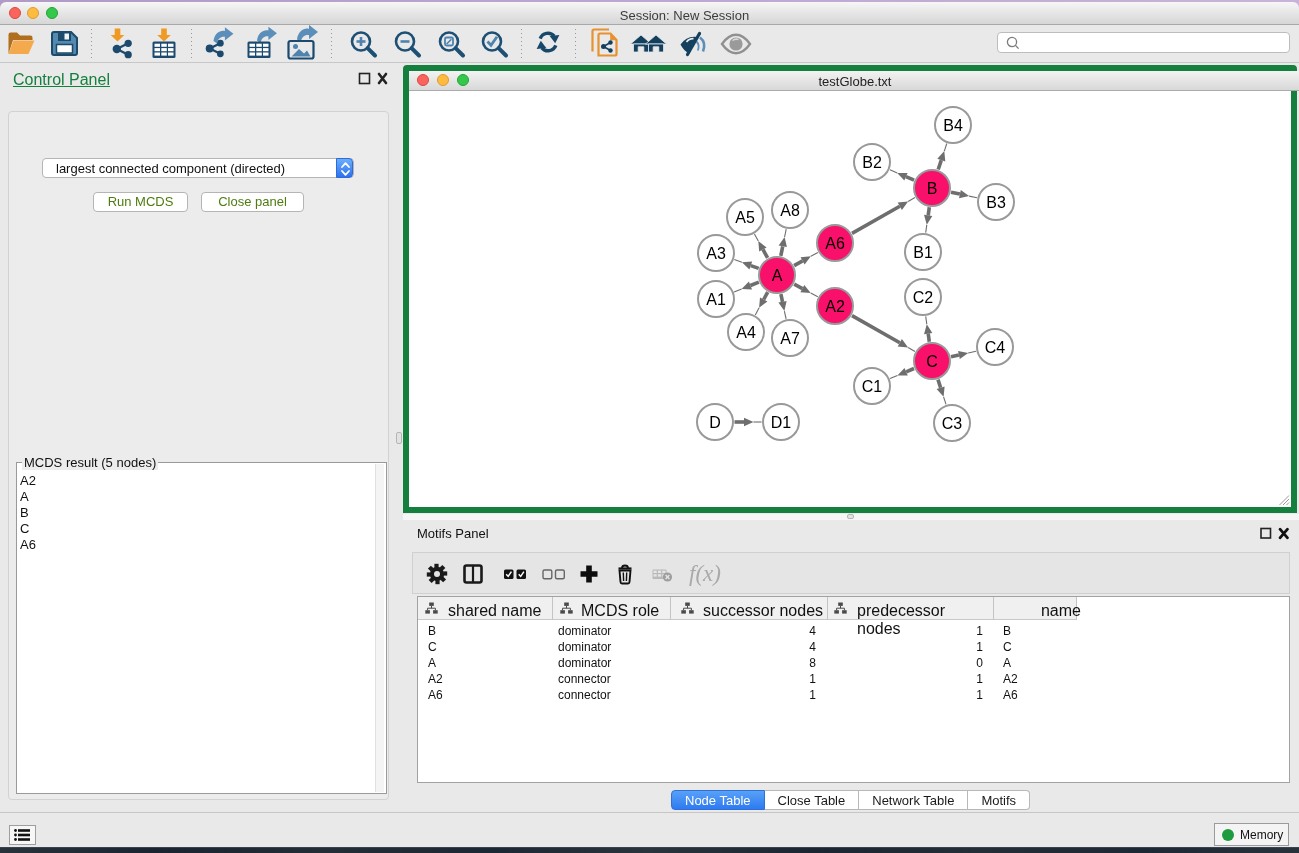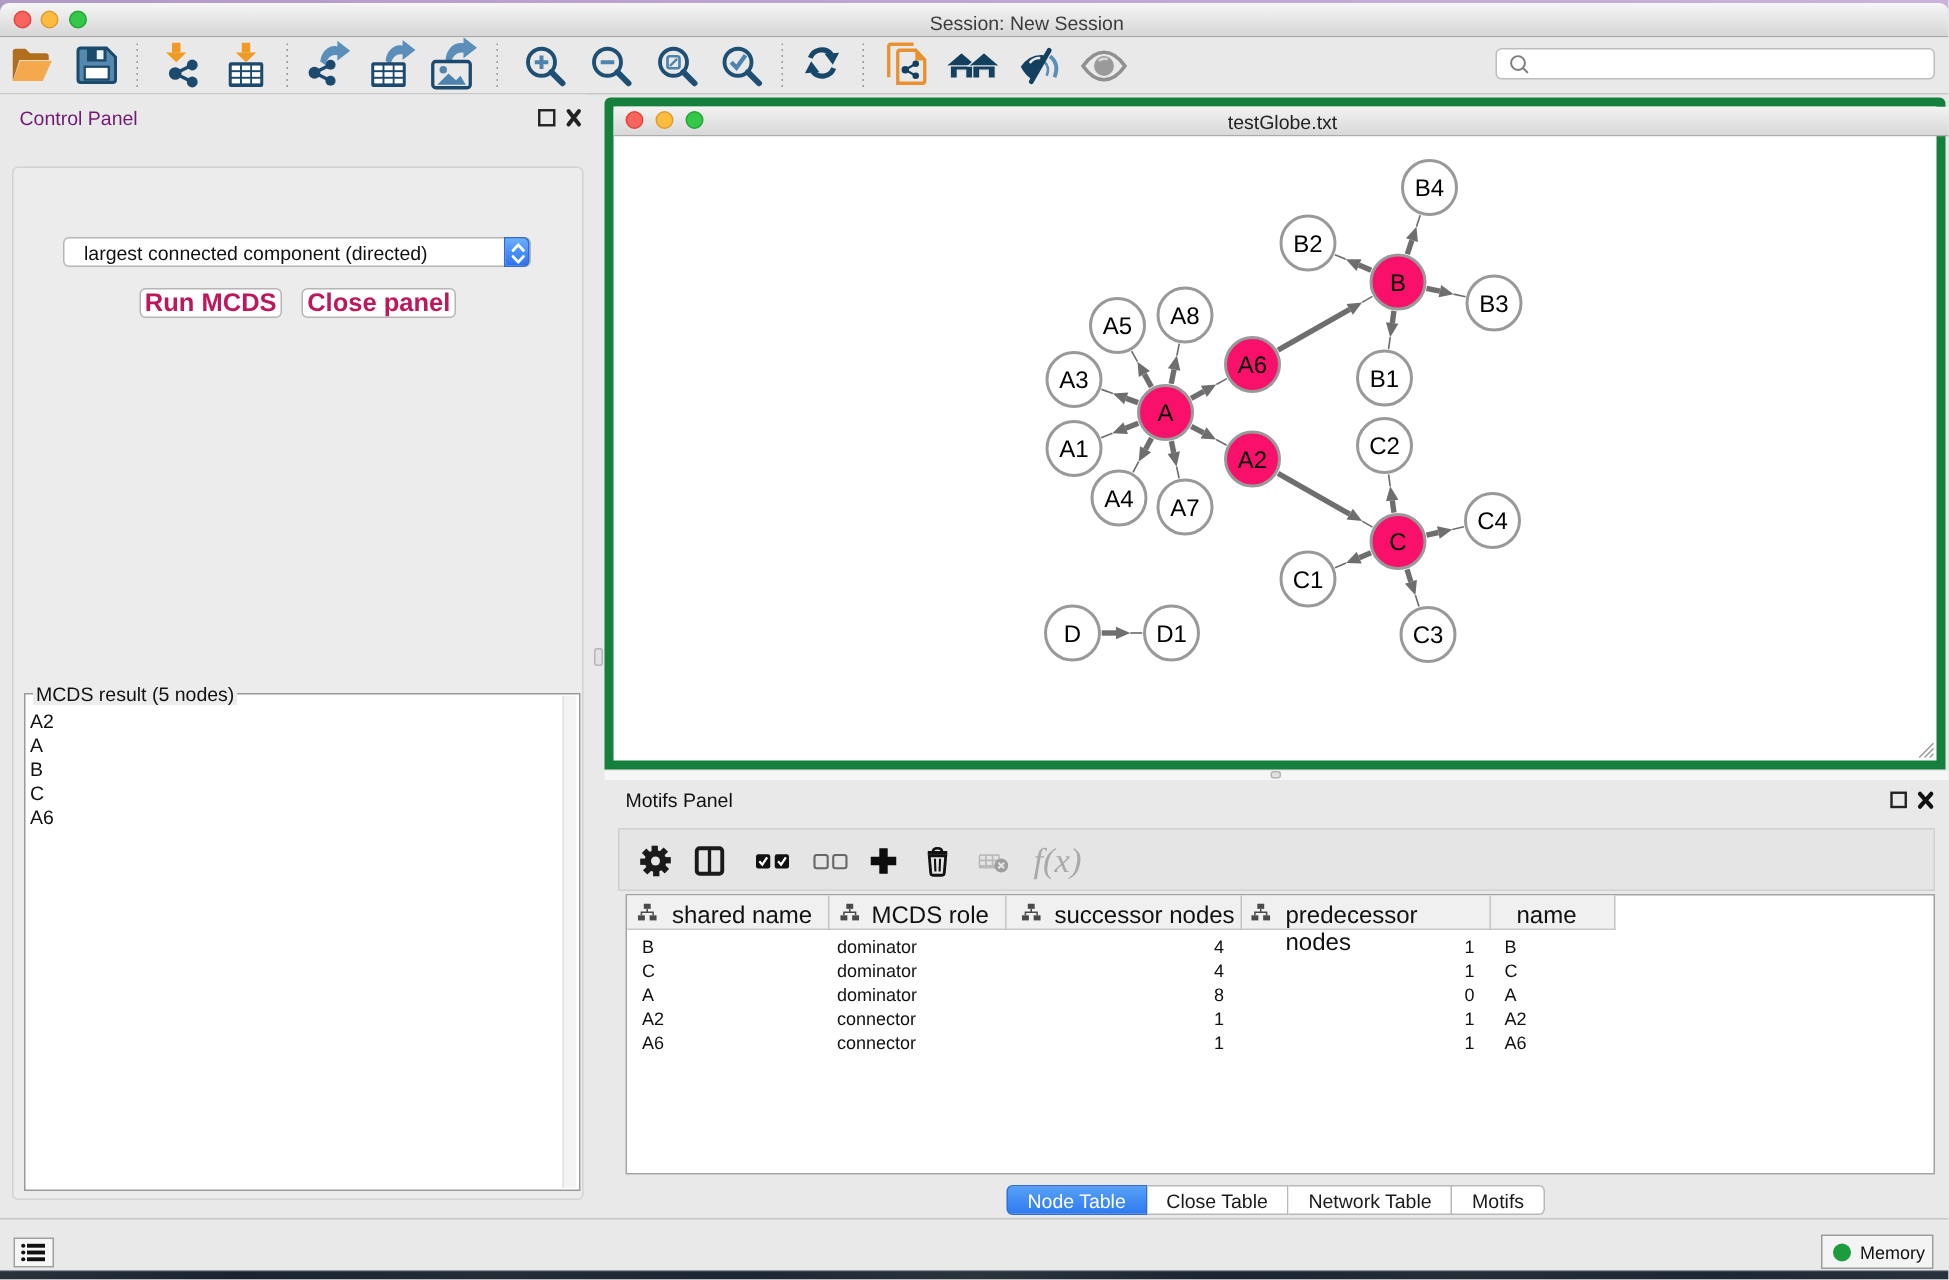--- a/index.html
+++ b/index.html
@@ -17,39 +17,39 @@
 #ttl-grn { left:46px; background:#34c84a; border:1px solid #23a433; }
 #title-text { left:0; top:6px; width:1299px; text-align:center; font-size:13px; color:#3c3c3c;margin-left:35px; }
 
 #toolbar { left:0; top:25px; width:1299px; height:38px; background:#e9e9e9; border-bottom:1px solid #c7c7c7; }
 .tsep { position:absolute; top:4px; height:30px; width:1px;
   background-image:repeating-linear-gradient(#9a9a9a 0 1px, transparent 1px 4px); }
 #searchbox { left:997px; top:7px; width:293px; height:21px; background:#fff;
   border:1px solid #bdbdbd; border-radius:4px; }
 
 #cp { left:0; top:63px; width:391px; height:749px; background:#e9e9e9; }
-#cp-title { left:13px; top:8px; font-size:13px; color:#701a75; }
+#cp-title { left:13px; top:8px; font-size:16px; color:#15803d;text-decoration:underline; }
 #cp-inner { left:8px; top:48px; width:381px; height:689px; background:#ececec;
   border:1px solid #d2d2d2; border-radius:4px; }
 
 .tabrow { position:absolute; display:flex; z-index:5; }
 .tab { height:20px; line-height:19px; font-size:13px; color:#1a1a1a; background:#fff;
   border:1px solid #b8b8b8; border-left:none; padding:0 12px; text-align:center; }
 .tab.first { border-left:1px solid #b8b8b8; border-radius:4px 0 0 4px; }
 .tab.last { border-radius:0 4px 4px 0; }
 .tab.sel { background:linear-gradient(#58a1f8,#2e7af0); color:#fff; border-color:#2e6fd8; }
 #cp-tabs { left:78px; top:32px; } #cp-tabs .tab.sel { padding:0 8px; }
 
 #opt-label { left:8px; top:73px; width:381px; text-align:center; font-size:13px; color:#111; }
 #cp-select { left:42px; top:95px; width:312px; height:20px; background:#fff; border:1px solid #b5b5b5; border-radius:4px;text-align:right; }
 #cp-select .txt { position:absolute; left:13px; top:2px; font-size:13px; color:#111; }
 #cp-select .stepper { position:absolute; right:0px; top:-1px; width:17px; height:20px;
   background:linear-gradient(#6aaefc,#2d72ee); border-radius:0 4px 4px 0; border:1px solid #2d6bd8; }
 .btn { position:absolute; height:20px; background:#fff; border:1px solid #b5b5b5; border-radius:4px;
-  font-size:17px; color:#be185d; text-align:center; line-height:18px;font-weight:bold; }
+  font-size:13px; color:#4d7c0f; text-align:center; line-height:18px; }
 #btn-run { left:93px; top:129px; width:95px; }
 #btn-close { left:201px; top:129px; width:103px; }
 
 #gb { left:16px; top:392px; width:371px; height:339px; }
 #gb-border { position:absolute; left:0; top:7px; width:371px; height:332px; background:#fff; border:1px solid #9a9a9a; }
 #gb-label { position:absolute; left:6px; top:0px; background:#ececec; padding:0 2px; font-size:13px; color:#111; }
 #gb-list { position:absolute; left:4px; top:18px; font-size:13px; color:#111; line-height:16px; }
 #gb-sb { position:absolute; right:3px; top:9px; width:9px; height:328px; background:#f4f4f4; border-left:1px solid #e0e0e0; }
 
 #vsplit-handle { left:396px; top:432px; width:6px; height:12px; background:#e2e2e2; border:1px solid #b5b5b5; border-radius:2px; }
@@ -433,21 +433,21 @@
 <g fill="#4a4a4a">
               <rect x="4.2" y="0.5" width="4.6" height="3.4"></rect>
               <rect x="0.3" y="8.2" width="4.6" height="3.4"></rect>
               <rect x="8.1" y="8.2" width="4.6" height="3.4"></rect>
             </g>
 <path d="M6.5 4 L6.5 6.2 M2.6 8.2 L2.6 6.2 L10.4 6.2 L10.4 8.2" fill="none" stroke="#4a4a4a" stroke-width="1"></path>
 </svg>
           <span style="left:29px">predecessor nodes</span>
         </div>
  <div class="thcell" style="left:576px;width:83px">
-          <span style="left:17px;width:83px;text-align:left">name</span>
+          <span style="left:4px;width:83px;text-align:right">name</span>
         </div>
 </div>
       <div class="trow" style="left:0;top:27px;width:660px">
  <div style="left:10px">B</div>
         <div style="left:140px">dominator</div>
  <div style="left:253px;width:145px;text-align:right">4</div>
  <div style="left:410px;width:155px;text-align:right">1</div>
  <div style="left:585px">B</div>
       </div>
       <div class="trow" style="left:0;top:43px;width:660px">

